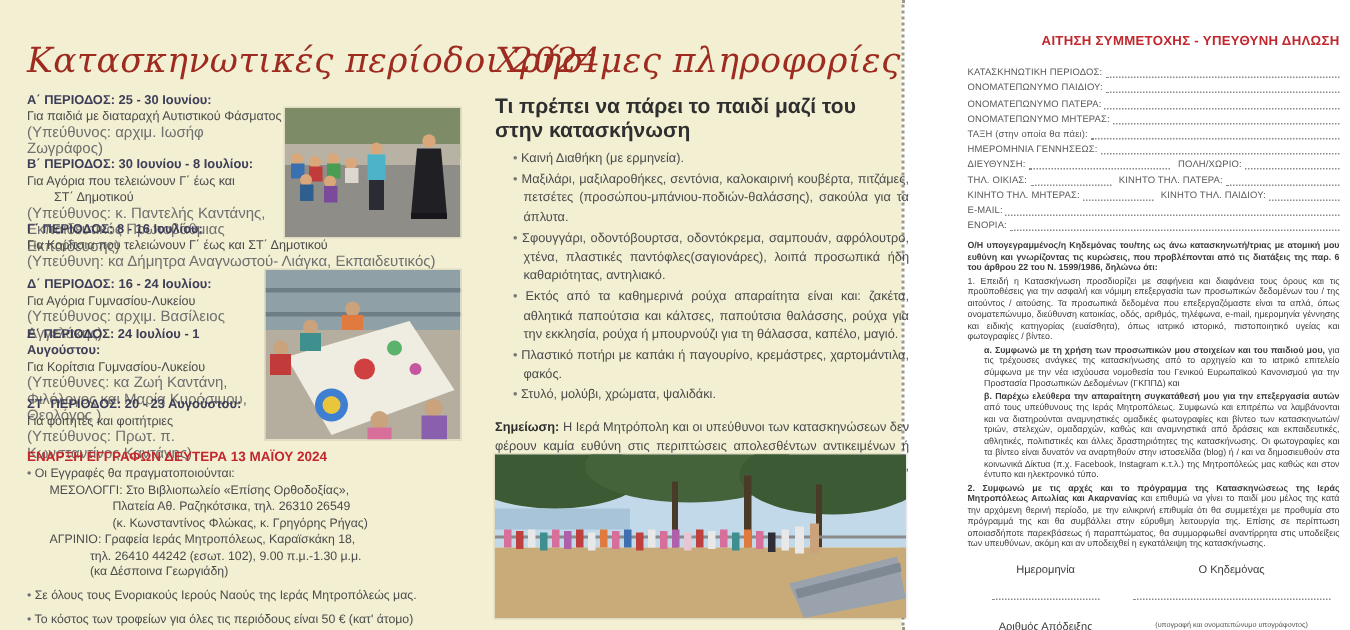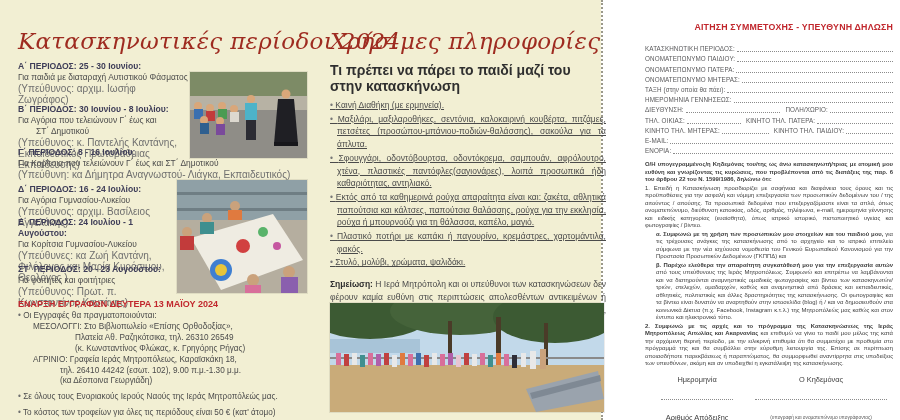--- a/index.html
+++ b/index.html
@@ -37,21 +37,21 @@
   .gap-top{margin-top:5px;}
   
   .photo{position:absolute;box-shadow:0 0 0 1px rgba(0,0,0,.08);}
   .photo svg{width:100%;height:100%;display:block;}
   #photo-1{left:190px;top:72px;width:117px;height:86px;}
   #photo-2{left:177px;top:180px;width:130px;height:113px;}
   #photo-3{left:330px;top:303px;width:274px;height:109px;}
   
   #mid-col{position:absolute;left:330px;top:62px;width:276px;color:#4b4b4b;}
   .m-intro{font-size:14px;font-weight:bold;color:#2f2f2f;margin-bottom:5px;}
-  .mb{font-size:8.5px;line-height:12.7px;text-align:justify;padding-left:7px;text-indent:-7px;margin:0 0 1px 0;text-decoration:underline;}
+  .mb{font-size:8.5px;line-height:12.7px;text-align:justify;padding-left:7px;text-indent:-7px;margin:0 0 1px 12px;}
   .mb::before{content:"• ";color:#777;}
   .m-note{font-size:8.5px;line-height:12.7px;text-align:justify;margin-top:9px;}
   .m-note b{color:#2f2f2f;}
   
   #form-col{position:absolute;left:645px;top:22px;width:248px;color:#58585a;}
   .f-title{text-align:right;font-size:8.8px;font-weight:bold;color:#c1272d;letter-spacing:.2px;}
   .f-rows{margin-top:10px;}
   .f-row{display:flex;align-items:flex-end;font-size:6.3px;height:10.2px;letter-spacing:.1px;color:#58585a;}
   .f-label{white-space:nowrap;}
   .dots{flex:1;border-bottom:1px dotted #8b8b8b;height:7px;margin-left:2px;min-width:8px;}

